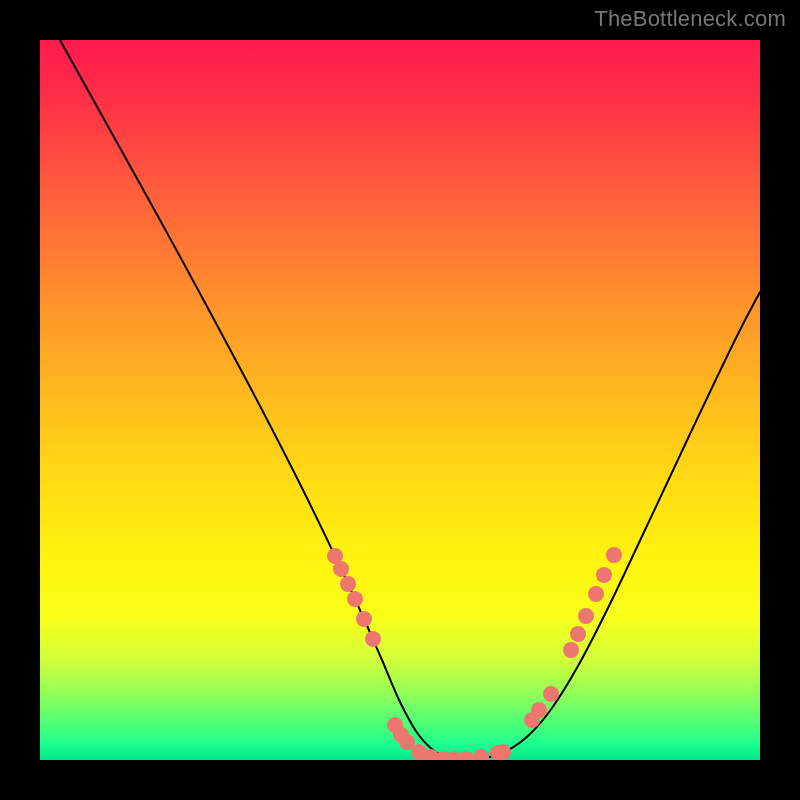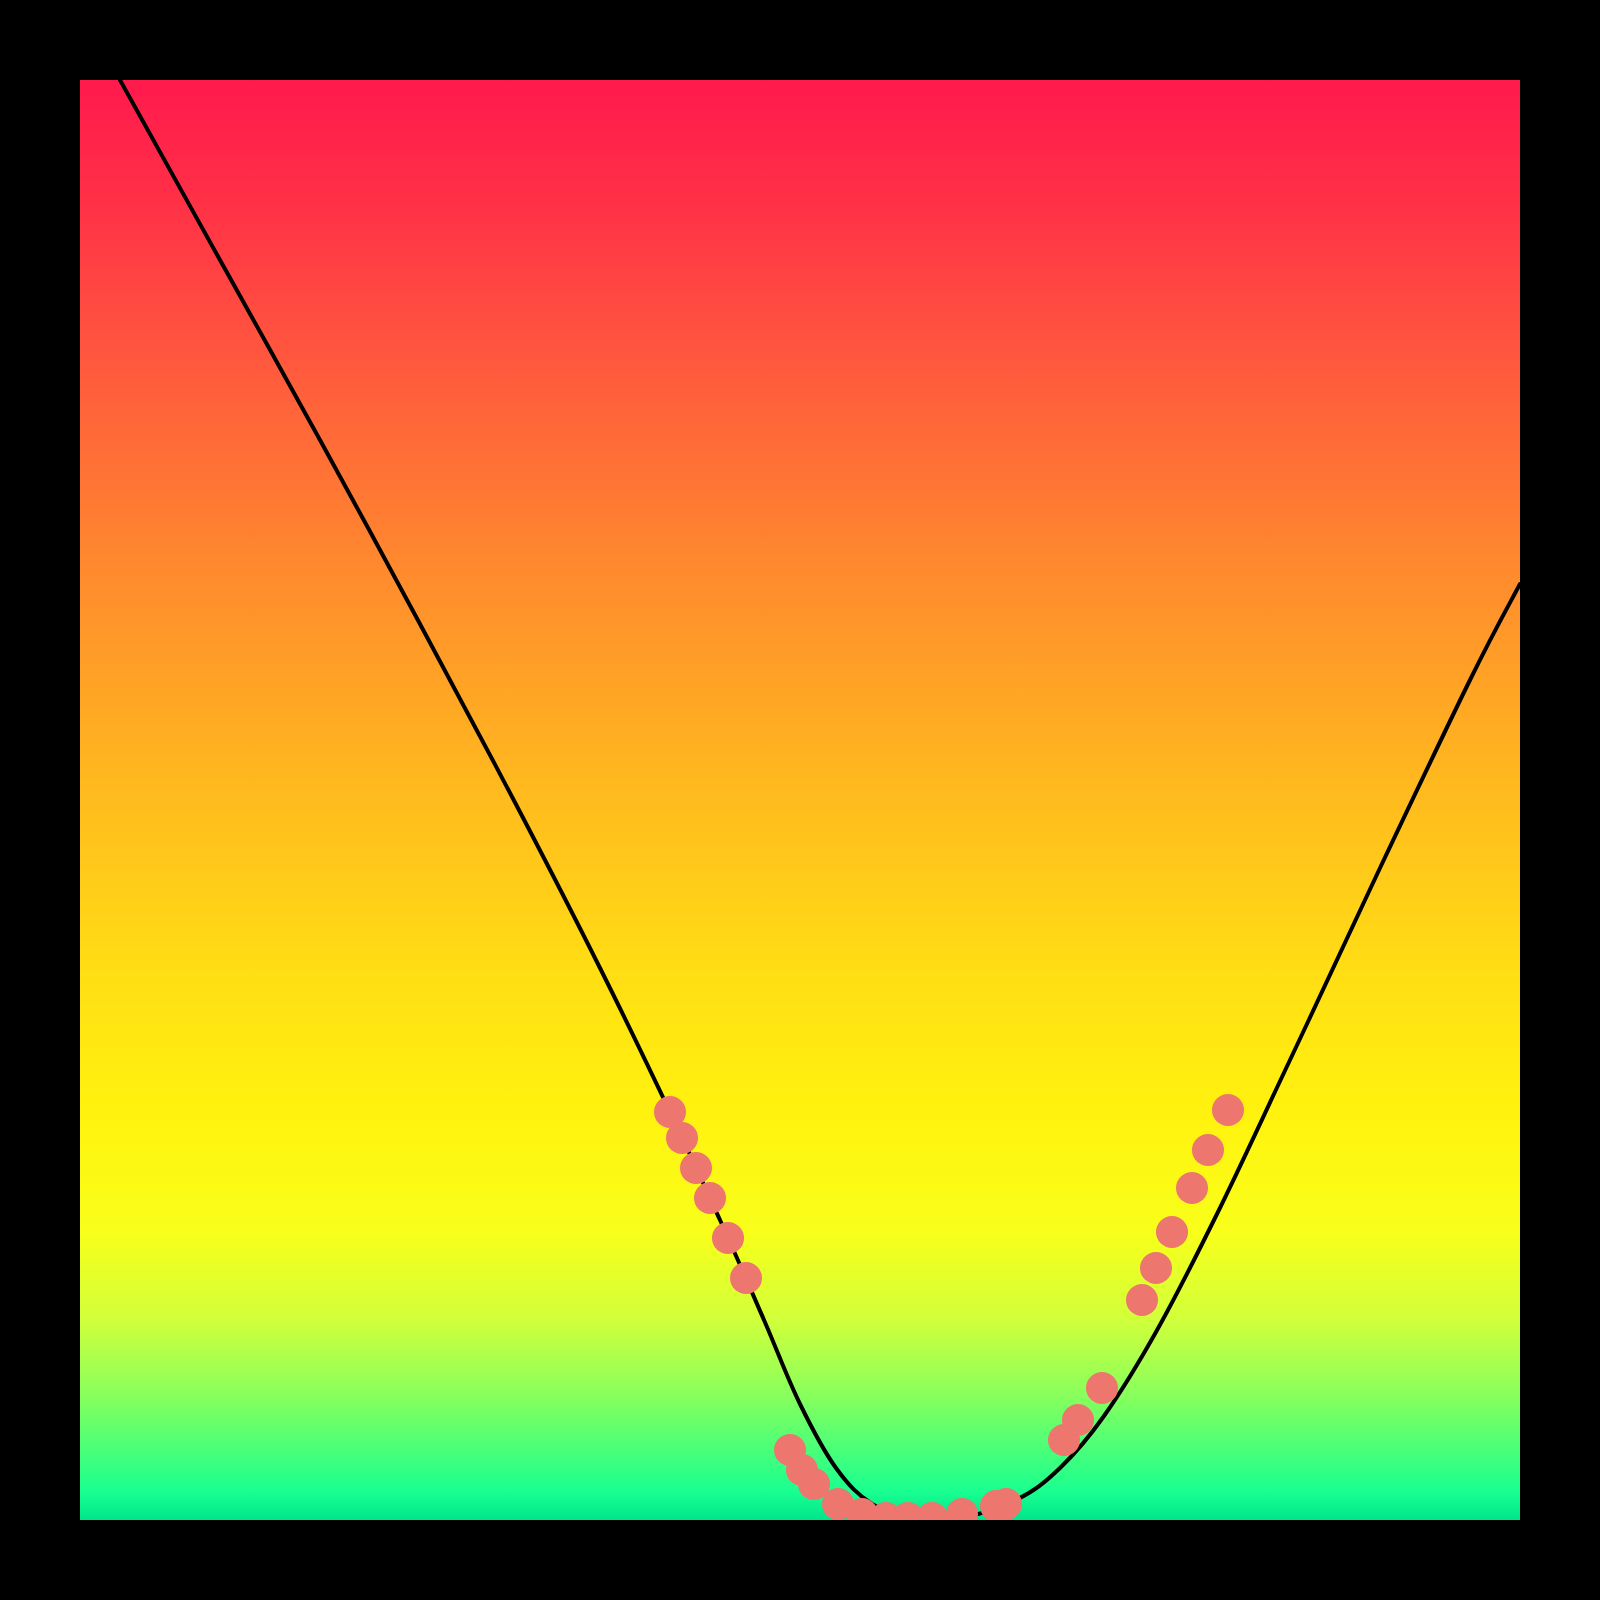--- a/index.html
+++ b/index.html
@@ -59,20 +59,21 @@
     font-weight: 500;
     letter-spacing: 0.2px;
     user-select: none;
   }
 </style>
 </head>
 <body>
 
 <div class="stage">
 
+  <span class="watermark">TheBottleneck.com</span>
 
   <div class="plot-area">
     <svg class="plot-svg" viewBox="0 0 720 720" preserveAspectRatio="none">
       <path id="curve-path" fill="none" stroke="#000000" stroke-width="2" stroke-linecap="round" stroke-linejoin="round" d="M 20 0 C 29.0 16.2, 52.0 57.6, 70 90 C 88.0 122.4, 102.0 147.2, 120 180 C 138.0 212.8, 152.0 238.5, 170 272 C 188.0 305.5, 203.8 335.0, 220 366 C 236.2 397.0, 246.5 417.0, 260 444 C 273.5 471.0, 284.2 493.3, 295 516 C 305.8 538.7, 311.5 551.3, 320 570 C 328.5 588.7, 334.8 603.4, 342 620 C 349.2 636.6, 353.5 648.7, 360 662 C 366.5 675.3, 371.5 685.0, 378 694 C 384.5 703.0, 389.2 707.5, 396 712 C 402.8 716.5, 408.1 717.7, 416 719 C 423.9 720.3, 430.6 720.6, 440 719 C 449.4 717.4, 459.0 714.5, 468 710 C 477.0 705.5, 482.1 701.6, 490 694 C 497.9 686.4, 503.4 680.2, 512 668 C 520.6 655.8, 527.9 644.0, 538 626 C 548.1 608.0, 555.9 592.5, 568 568 C 580.1 543.5, 590.2 521.3, 605 490 C 619.8 458.7, 633.8 428.2, 650 394 C 666.2 359.8, 682.4 325.6, 695 300 C 707.6 274.4, 715.5 260.6, 720 252"></path>
       <g id="markers-group">
           <circle cx="295" cy="516" r="8" fill="#ed766e"></circle>
           <circle cx="301" cy="529" r="8" fill="#ed766e"></circle>
           <circle cx="308" cy="544" r="8" fill="#ed766e"></circle>
           <circle cx="315" cy="559" r="8" fill="#ed766e"></circle>
           <circle cx="324" cy="579" r="8" fill="#ed766e"></circle>

